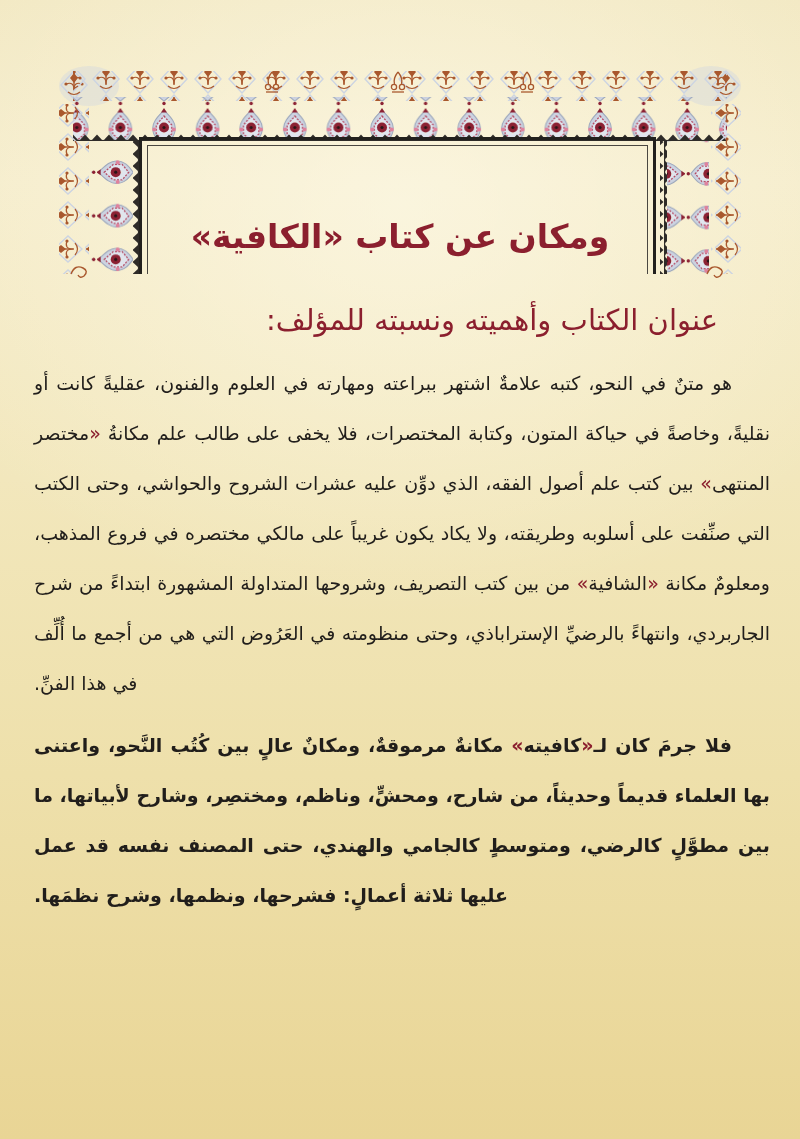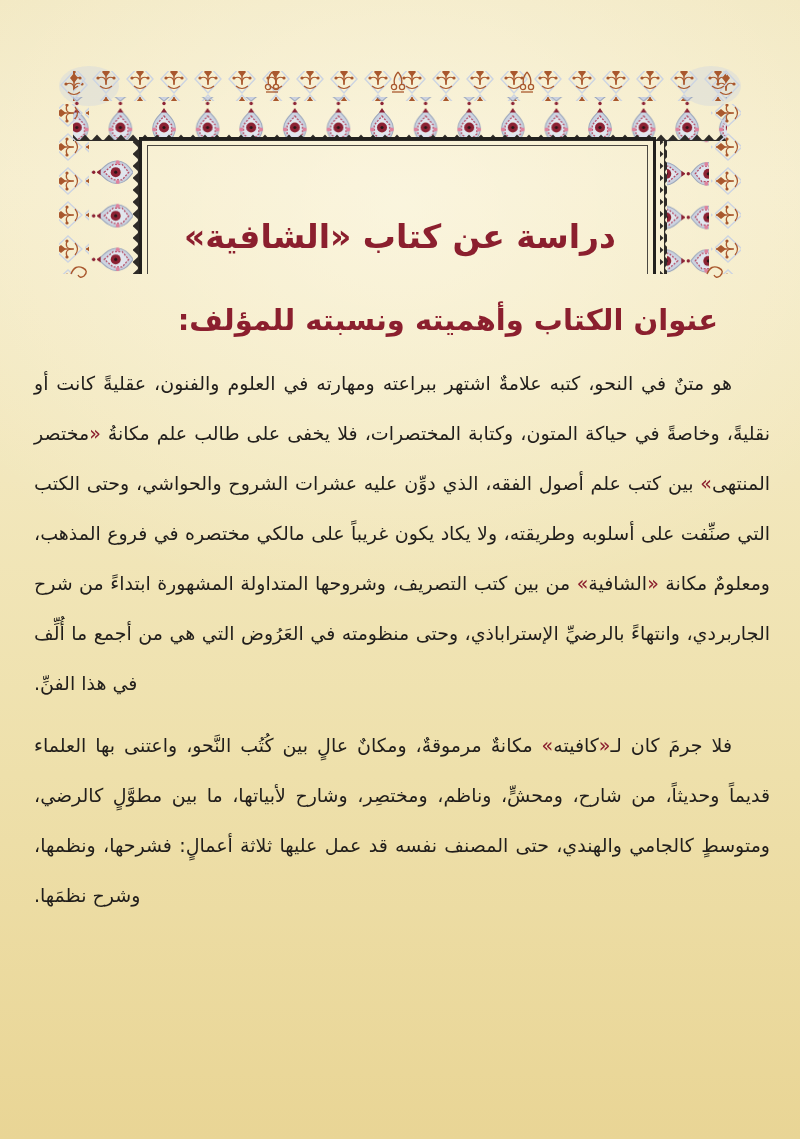--- a/index.html
+++ b/index.html
@@ -28,30 +28,30 @@
     display:flex; align-items:center; justify-content:center;
     font-size:33px; font-weight:bold; color:var(--accent,#8b1f2e);
     letter-spacing:0;
   }
   
   .content{
     position:absolute; top:297px; left:34px; right:30px;
     direction:rtl;
   }
   .section-heading{
-    font-size:29px; font-weight:bold; color:var(--accent,#8b1f2e);
+    font-size:29px; font-weight:normal; color:var(--accent,#8b1f2e);
     line-height:46px; text-indent:52px; margin-bottom:15px;
   }
   .para{
     font-size:19px; color:var(--ink,#211e1b);
     line-height:50px;
     text-align:justify; text-align-last:left; text-justify:inter-word;
     text-indent:38px;
   }
-  .para + .para{ margin-top:12px; }
+  .para + .para{ margin-top:12px;font-weight:bold; }
   .seg-red{ color:var(--accent,#9b2433); }
 </style>
 </head>
 <body>
 
 <svg class="frame-svg" viewBox="0 0 690 222" aria-hidden="true">
   <defs>
 
     <g id="sprigG">
       <path d="M17 1 L30 15 L17 29 L4 15 Z" fill="none" stroke="#ccd4e2" stroke-width="1.4"></path>
@@ -142,20 +142,20 @@
     <rect x="656" y="40" width="30" height="170" fill="url(#sprigPatV)"></rect>
     <rect x="612" y="77" width="42" height="133" fill="url(#medPatR)"></rect>
     <rect x="605" y="77" width="7" height="133" fill="url(#zigPatR)"></rect>
     <use href="#curlG" x="652" y="202" transform="translate(0 0)"></use>
   </g>
 </svg>
 
 <div class="border-outer"></div>
 <div class="border-inner"></div>
 
-<div class="doc-title">دراسة عن كتاب «الشافية»</div>
+<div class="doc-title">ومكان عن كتاب «الكافية»</div>
 
 <div class="content">
   <div class="section-heading">عنوان الكتاب وأهميته ونسبته للمؤلف:</div>
   <p class="para"><span class="seg-normal">هو متنٌ في النحو، كتبه علامةٌ اشتهر ببراعته ومهارته في العلوم والفنون، عقليةً كانت أو نقليةً، وخاصةً في حياكة المتون، وكتابة المختصرات، فلا يخفى على طالب علم مكانةُ </span><span class="seg-red">«</span><span class="seg-normal">مختصر المنتهى</span><span class="seg-red">»</span><span class="seg-normal"> بين كتب علم أصول الفقه، الذي دوِّن عليه عشرات الشروح والحواشي، وحتى الكتب التي صنِّفت على أسلوبه وطريقته، ولا يكاد يكون غريباً على مالكي مختصره في فروع المذهب، ومعلومٌ مكانة </span><span class="seg-red">«</span><span class="seg-normal">الشافية</span><span class="seg-red">»</span><span class="seg-normal"> من بين كتب التصريف، وشروحها المتداولة المشهورة ابتداءً من شرح الجاربردي، وانتهاءً بالرضيِّ الإستراباذي، وحتى منظومته في العَرُوض التي هي من أجمع ما أُلِّف في هذا الفنِّ.</span></p>
   <p class="para"><span class="seg-normal">فلا جرمَ كان لـ</span><span class="seg-red">«</span><span class="seg-normal">كافيته</span><span class="seg-red">»</span><span class="seg-normal"> مكانةٌ مرموقةٌ، ومكانٌ عالٍ بين كُتُب النَّحو، واعتنى بها العلماء قديماً وحديثاً، من شارح، ومحشٍّ، وناظم، ومختصِر، وشارح لأبياتها، ما بين مطوَّلٍ كالرضي، ومتوسطٍ كالجامي والهندي، حتى المصنف نفسه قد عمل عليها ثلاثة أعمالٍ: فشرحها، ونظمها، وشرح نظمَها.</span></p>
   <p class="para"></p>
 </div>
 
 </body></html>

